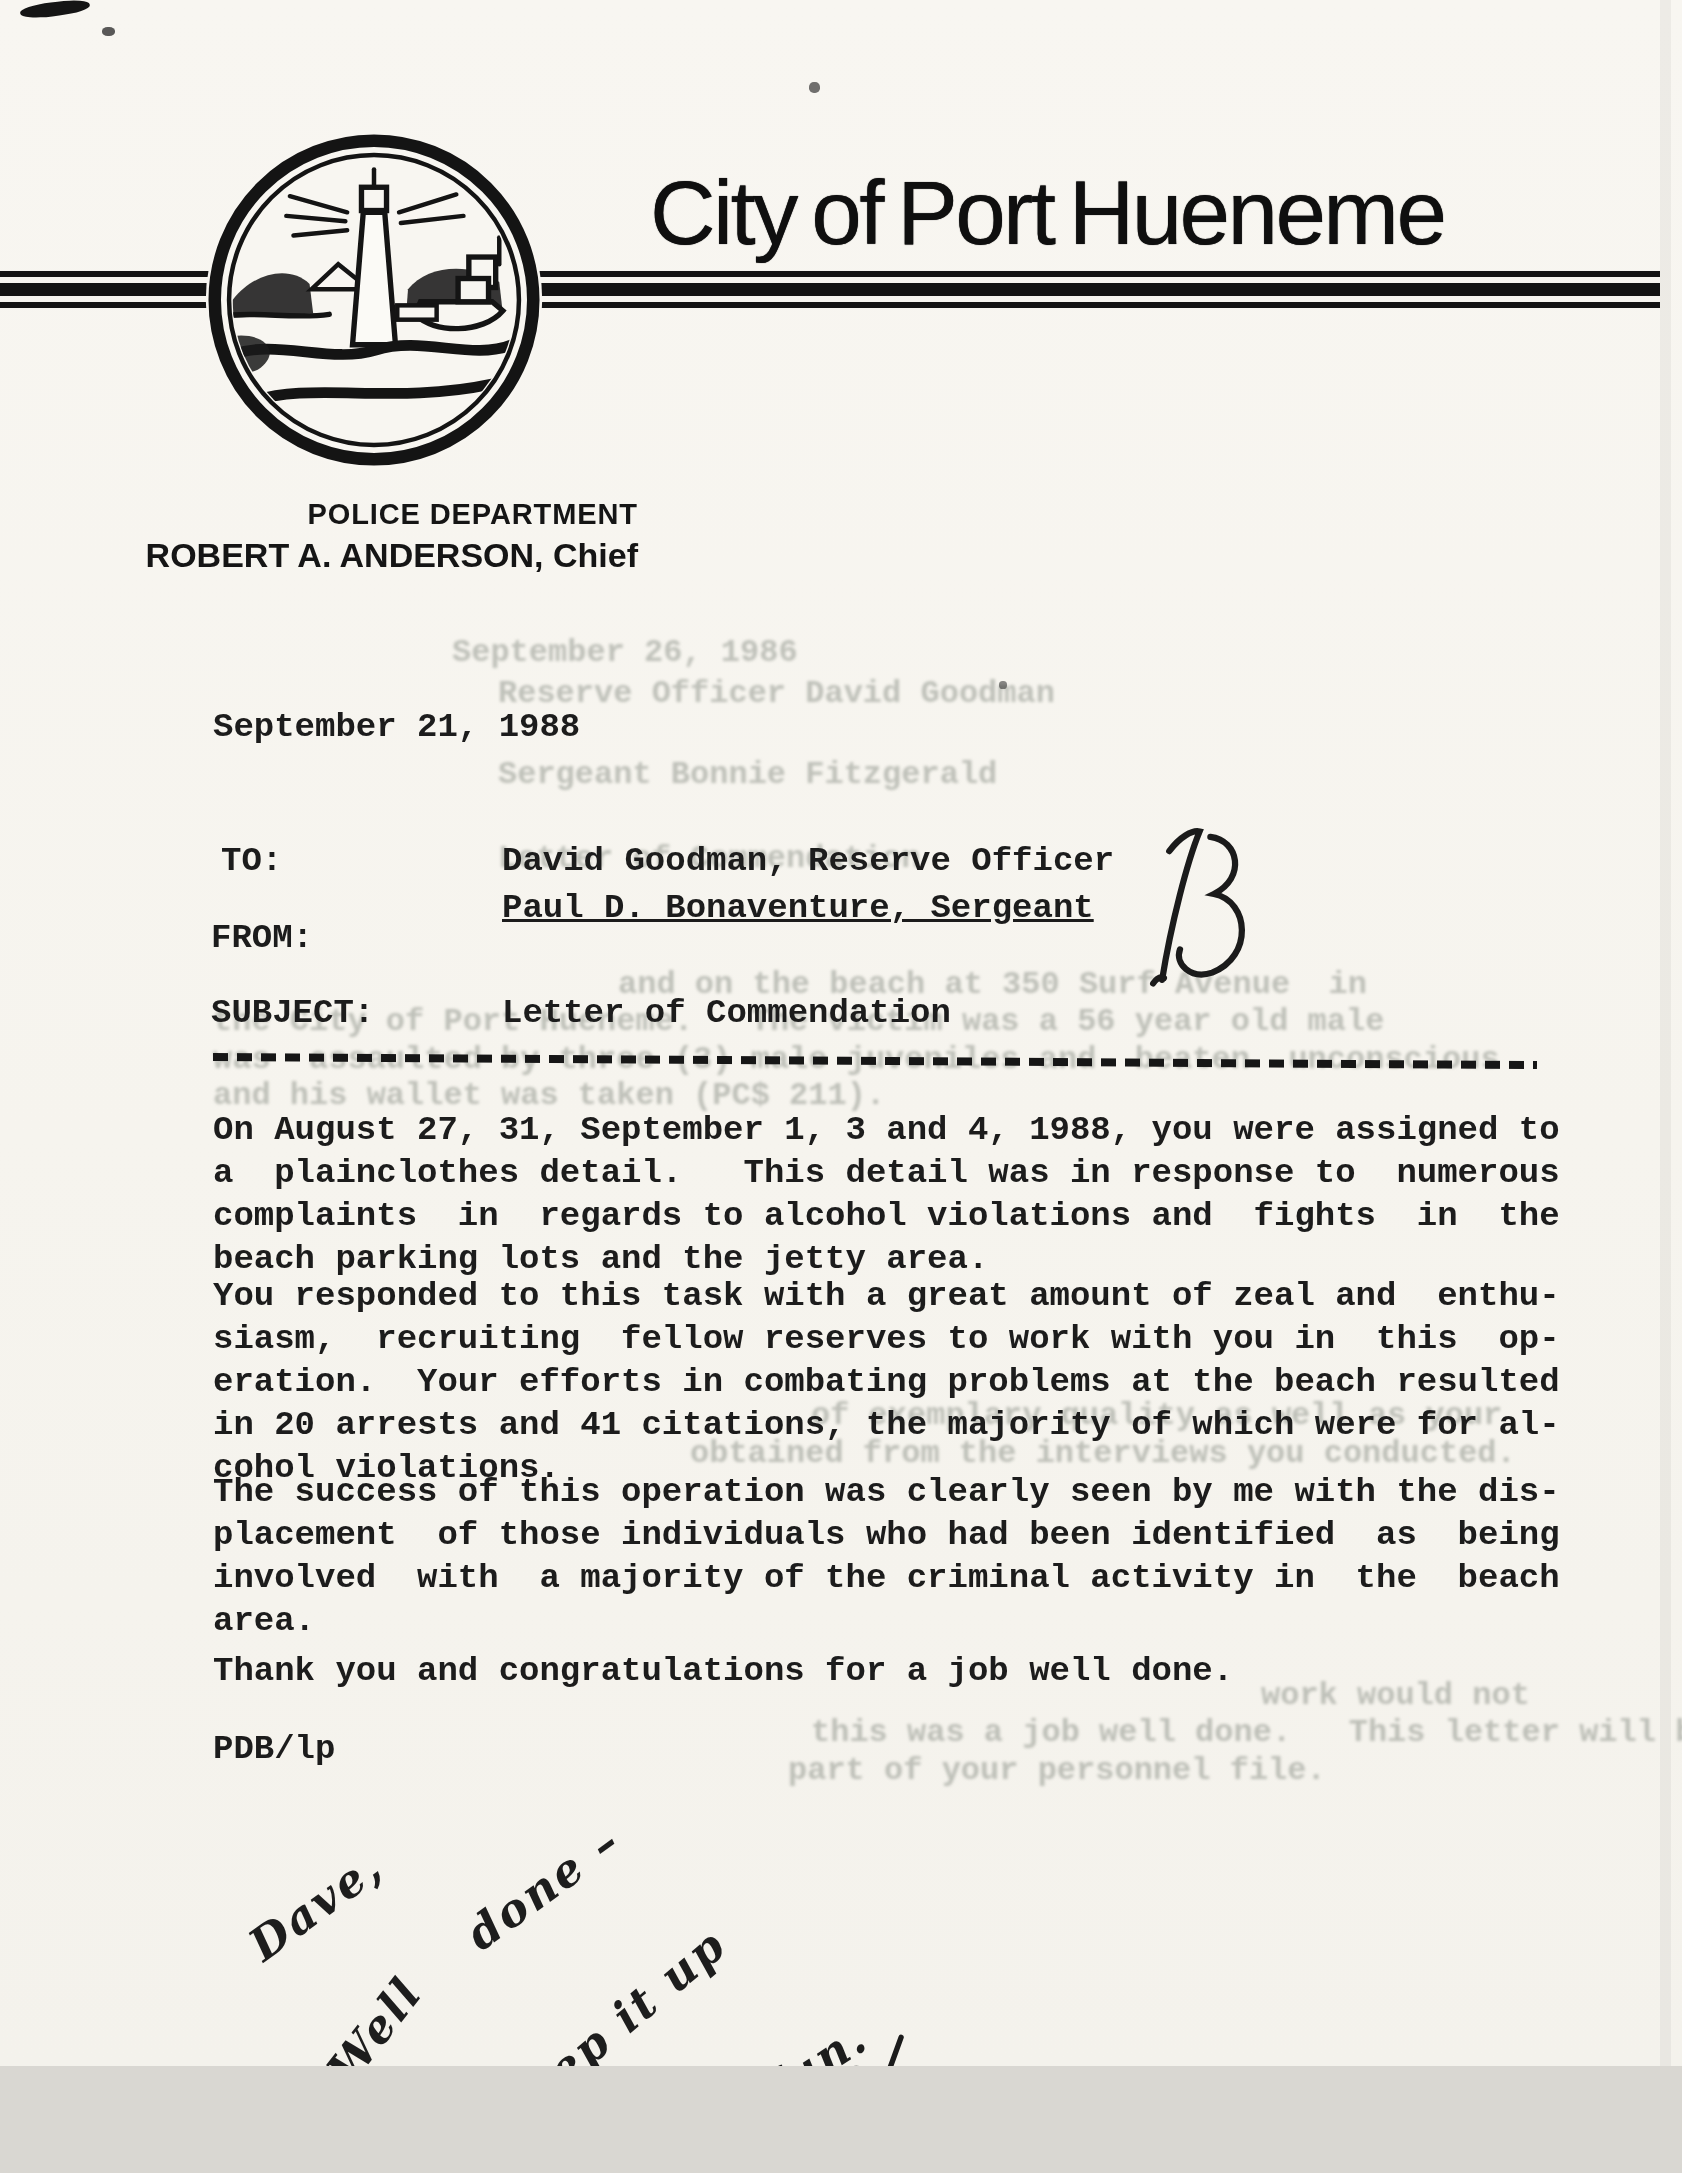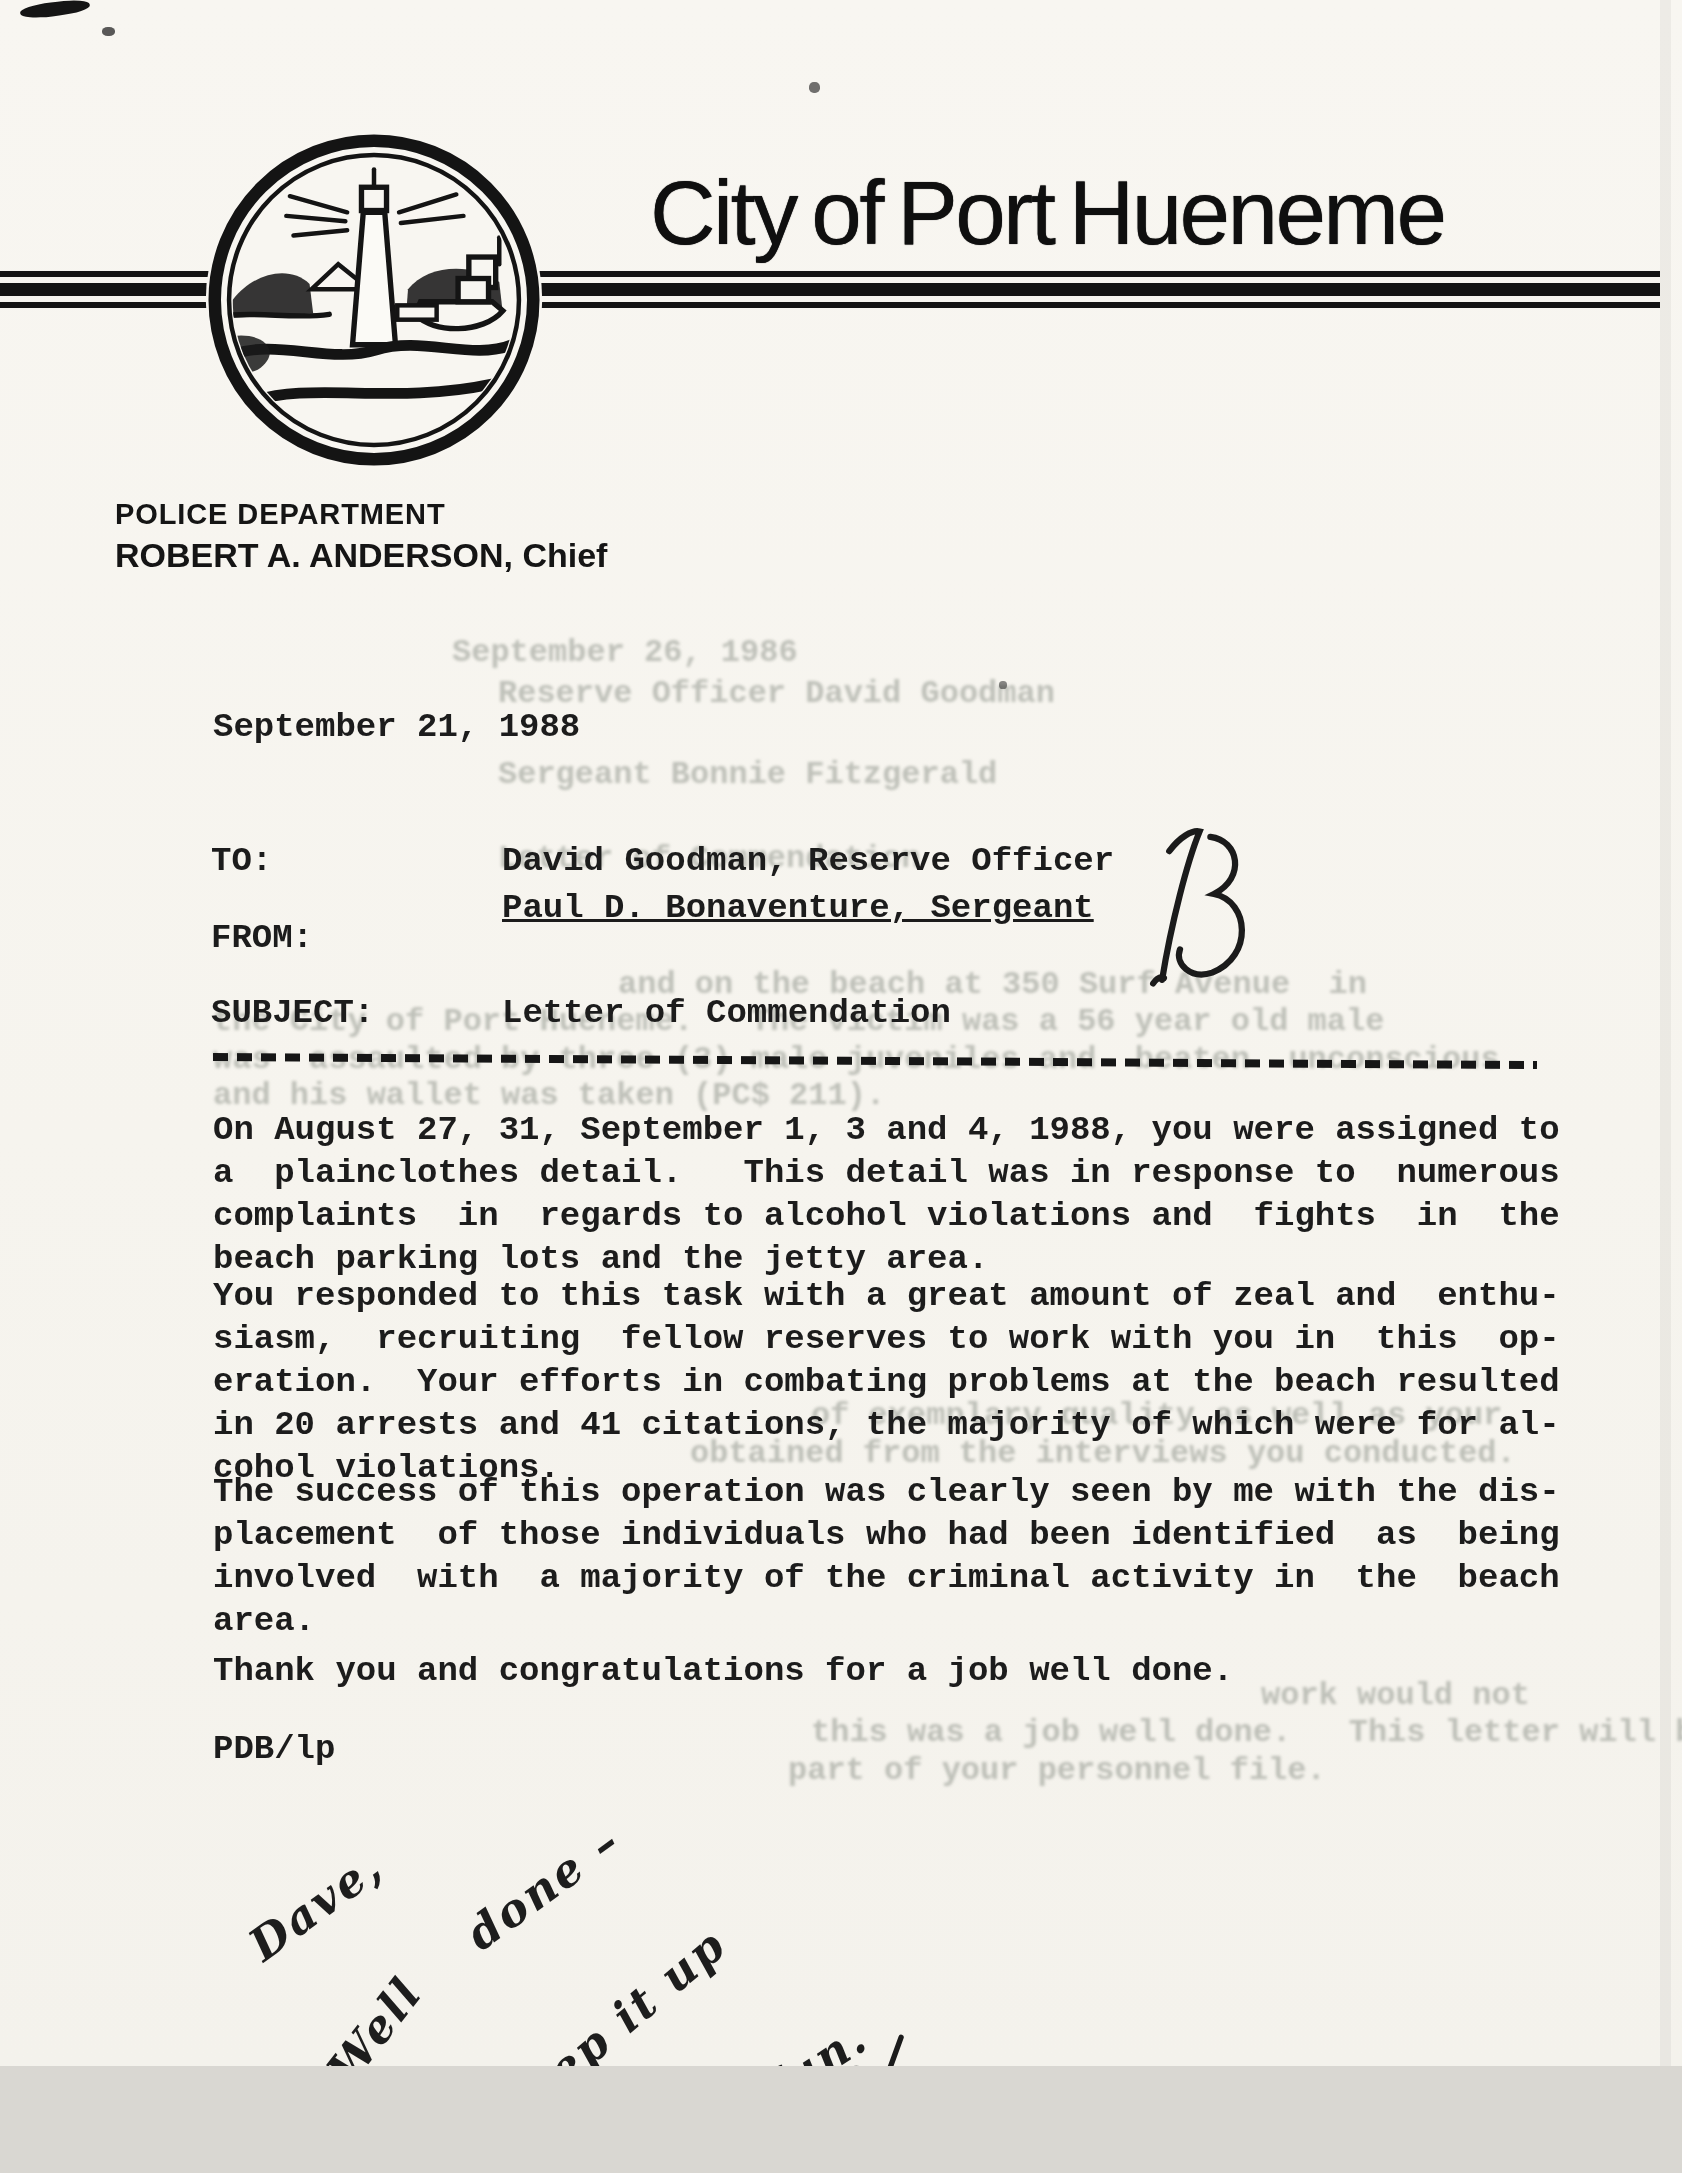--- a/index.html
+++ b/index.html
@@ -19,21 +19,21 @@
   .rule.thin2{top:302px;height:6.3px;}
   
   .seal{position:absolute;left:204px;top:130px;width:340px;height:340px;}
   
   .city-title{
     position:absolute;left:650px;top:161px;
     font-size:91px;font-weight:400;letter-spacing:-2.7px;word-spacing:-7.2px;
     color:#0f0f0f;white-space:nowrap;text-shadow:0 0 0.9px #111;
   }
   .dept{
-    position:absolute;left:115px;top:498px;width:523px;text-align:left;
+    position:absolute;left:115px;top:498px;width:523px;text-align:right;
     font-weight:700;color:#151515;
   }
   .dept .l1{font-size:29px;letter-spacing:0.9px;}
   .dept .l2{font-size:34px;letter-spacing:0px;margin-top:4.5px;}
   
   .mono{
     position:absolute;
     font-family:"Liberation Mono",monospace;
     font-weight:700;font-size:34px;line-height:43px;
     color:#1c1c1c;white-space:pre;
@@ -136,21 +136,21 @@
   <div class="ghost" style="left:213px;top:1039px;">was  assaulted by three (3) male juveniles and  beaten  unconscious</div>
   <div class="ghost" style="left:213px;top:1075px;">and his wallet was taken (PC$ 211).</div>
   <div class="ghost" style="left:811px;top:1395px;">of exemplary quality as well as your</div>
   <div class="ghost" style="left:690px;top:1433px;">obtained from the interviews you conducted.</div>
   <div class="ghost" style="left:1261px;top:1675px;">work would not</div>
   <div class="ghost" style="left:811px;top:1712px;">this was a job well done.   This letter will be</div>
   <div class="ghost" style="left:788px;top:1750px;">part of your personnel file.</div>
 
   <div class="mono" style="left:213px;top:706px;">September 21, 1988</div>
 
-  <div class="mono meta-label" style="top:840px;">TO:</div>
+  <div class="mono meta-label" style="top:840px;margin-left:10px;">TO:</div>
   <div class="mono meta-value" style="top:840px;">David Goodman, Reserve Officer</div>
   <div class="mono meta-label" style="top:917px;">FROM:</div>
   <div class="mono meta-value" style="top:887px;text-decoration:underline;">Paul D. Bonaventure, Sergeant</div>
   <div class="mono meta-label" style="top:992px;">SUBJECT:</div>
   <div class="mono meta-value" style="top:992px;">Letter of Commendation</div>
 
   <svg class="initials-svg" style="left:1121px;top:817px;width:143px;height:179px;" viewBox="0 0 160 200" aria-label="PB">
     <g fill="none" stroke="#1b1b1b" stroke-width="7" stroke-linecap="round">
       <path d="M54,38 C66,22 80,14 88,16 C74,50 56,120 46,182"></path>
       <path d="M100,22 C132,26 140,68 104,86 C144,94 148,156 102,174 C78,182 60,164 66,148"></path>

